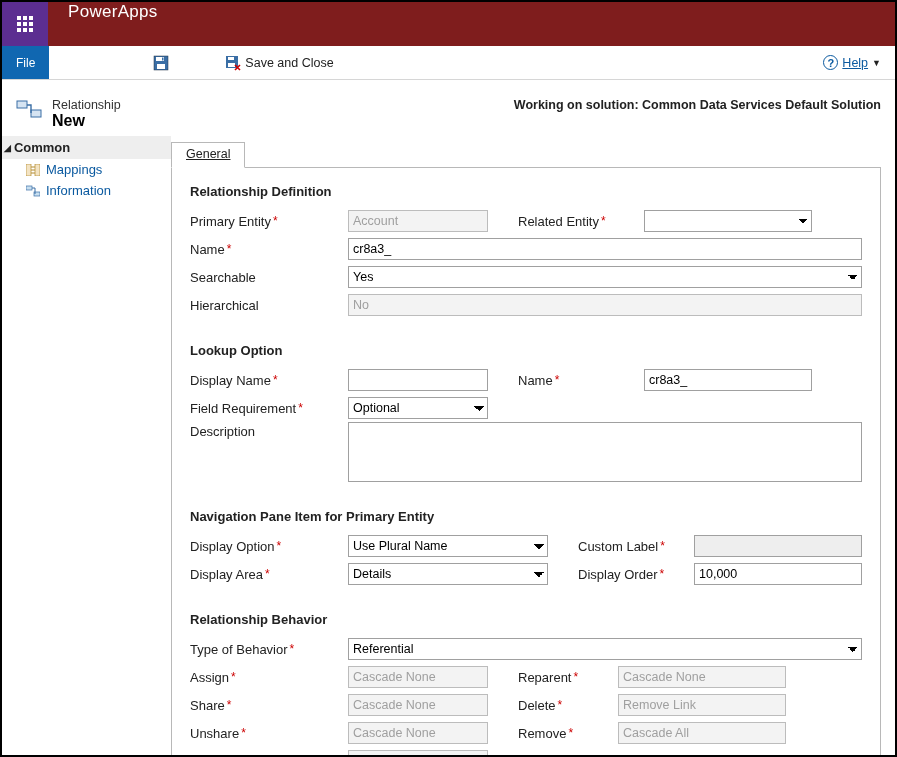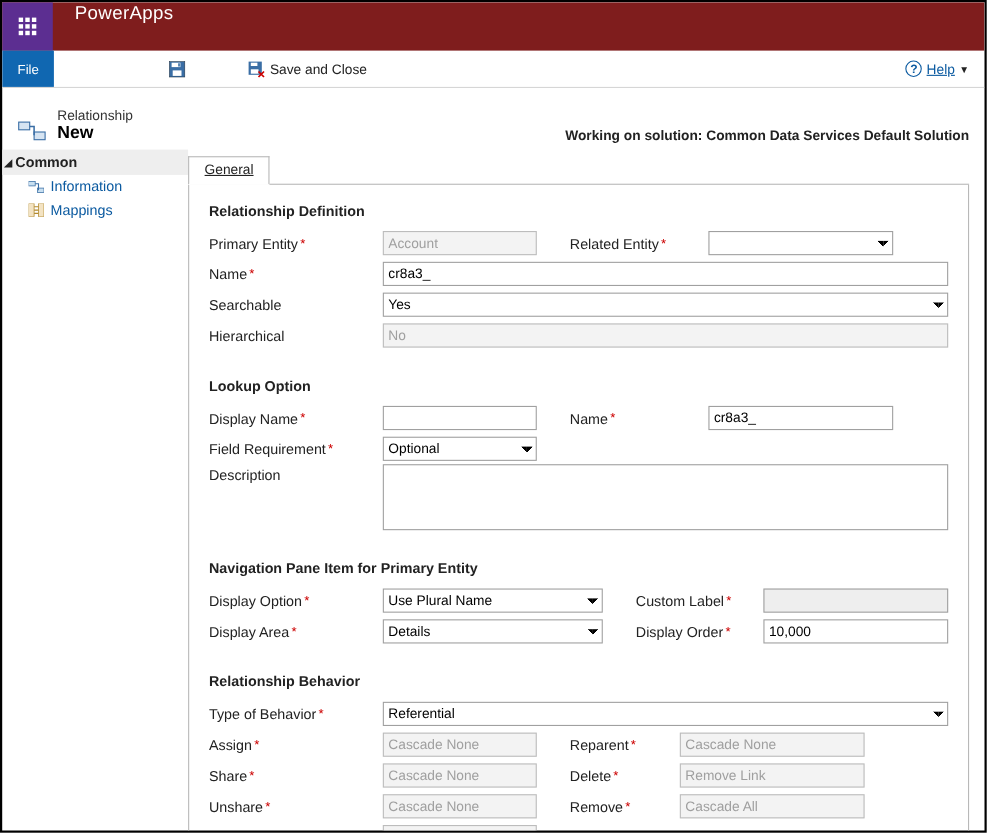--- a/index.html
+++ b/index.html
@@ -20,21 +20,21 @@
 .icon-save, .icon-saveclose { width:16px; height:16px; display:inline-block; }
 .icon-save svg, .icon-saveclose svg { width:16px; height:16px; }
 .ribbon-btn .label { font-size:12.5px; color:#222; }
 .ribbon-spacer { flex:1; }
 .help { display:flex; align-items:center; gap:4px; padding-right:14px; cursor:pointer; }
 .help .q { width:15px; height:15px; border-radius:50%; border:1px solid #0b5aa0; color:#0b5aa0; font-size:11px; display:flex; align-items:center; justify-content:center; font-weight:bold; }
 .help .txt { color:#0b5aa0; text-decoration:underline; font-size:12.5px; }
 .help .caret { font-size:9px; color:#222; }
 
 
-.page-header { display:flex; align-items:flex-end; padding: 18px 14px 6px 14px; }
+.page-header { display:flex; align-items:flex-start; padding: 18px 14px 6px 14px; }
 .header-icon { width:26px; height:22px; margin-right:10px; }
 .header-titles .kicker { font-size:12.5px; color:#333; }
 .header-titles .title { font-size:16px; font-weight:bold; color:#000; }
 .solution { margin-left:auto; font-size:12.5px; font-weight:bold; text-align:right; }
 
 
 .body { display:flex; }
 .sidebar { width:206px; }
 .side-header { background:#eee; padding:4px 6px 4px 2px; font-size:13px; font-weight:bold; display:flex; align-items:center; }
 .side-header .tri { font-size:9px; margin-right:3px; }
@@ -139,37 +139,37 @@
 <div class="body">
 
   <div class="sidebar">
     <div class="side-header">
       <span class="tri">◢</span>
       <span>Common</span>
     </div>
     <div class="side-item">
       <span class="bullet">
         <svg viewBox="0 0 14 12">
+            <rect x="0" y="0" width="5" height="12" fill="#f3e3c3" stroke="#b38a2e" stroke-width="0.7"></rect>
+            <rect x="9" y="0" width="5" height="12" fill="#f3e3c3" stroke="#b38a2e" stroke-width="0.7"></rect>
+            <path d="M5 3h4M5 6h4M5 9h4" stroke="#b38a2e"></path>
+          </svg>
+      </span>
+      <span>Mappings</span>
+    </div>
+    <div class="side-item">
+      <span class="bullet">
+        <svg viewBox="0 0 14 12">
             <rect x="0" y="1" width="6" height="4" fill="#c8dff0" stroke="#3a6ea5" stroke-width="0.7"></rect>
             <rect x="8" y="7" width="6" height="4" fill="#c8dff0" stroke="#3a6ea5" stroke-width="0.7"></rect>
             <path d="M6 3h3v6" fill="none" stroke="#3a6ea5"></path>
           </svg>
       </span>
       <span>Information</span>
     </div>
-    <div class="side-item">
-      <span class="bullet">
-        <svg viewBox="0 0 14 12">
-            <rect x="0" y="0" width="5" height="12" fill="#f3e3c3" stroke="#b38a2e" stroke-width="0.7"></rect>
-            <rect x="9" y="0" width="5" height="12" fill="#f3e3c3" stroke="#b38a2e" stroke-width="0.7"></rect>
-            <path d="M5 3h4M5 6h4M5 9h4" stroke="#b38a2e"></path>
-          </svg>
-      </span>
-      <span>Mappings</span>
-    </div>
   </div>
 
   <div class="main">
     <div class="tabstrip">
       <div class="tab">General</div>
       <div class="tabline"></div>
     </div>
 
     <div class="panel">
 

